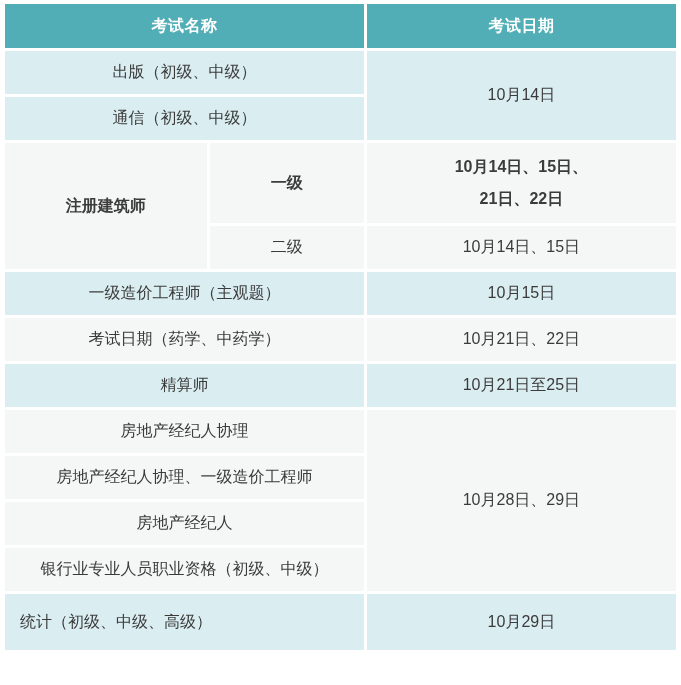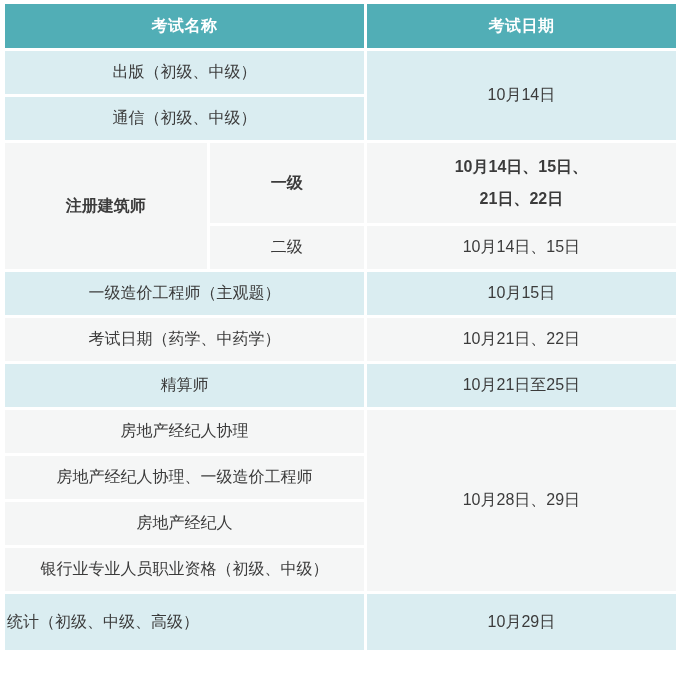--- a/index.html
+++ b/index.html
@@ -50,21 +50,21 @@
     vertical-align: middle;
     height: 43px;
     line-height: 1.4;
   }
   tr.teal > td { background: var(--row-teal); }
   tr.gray > td { background: var(--row-gray); }
   tr.tall > td { height: 80px; font-weight: bold; }
   tr.last > td { height: 56px; }
   td.left {
     text-align: left;
-    padding-left: 2px;
+    padding-left: 15px;
   }
   .dline { display: block; line-height: 2; }
 </style>
 </head>
 <body>
 
 <div class="page">
   <table class="exam-table">
     <colgroup>
       <col class="c1">

